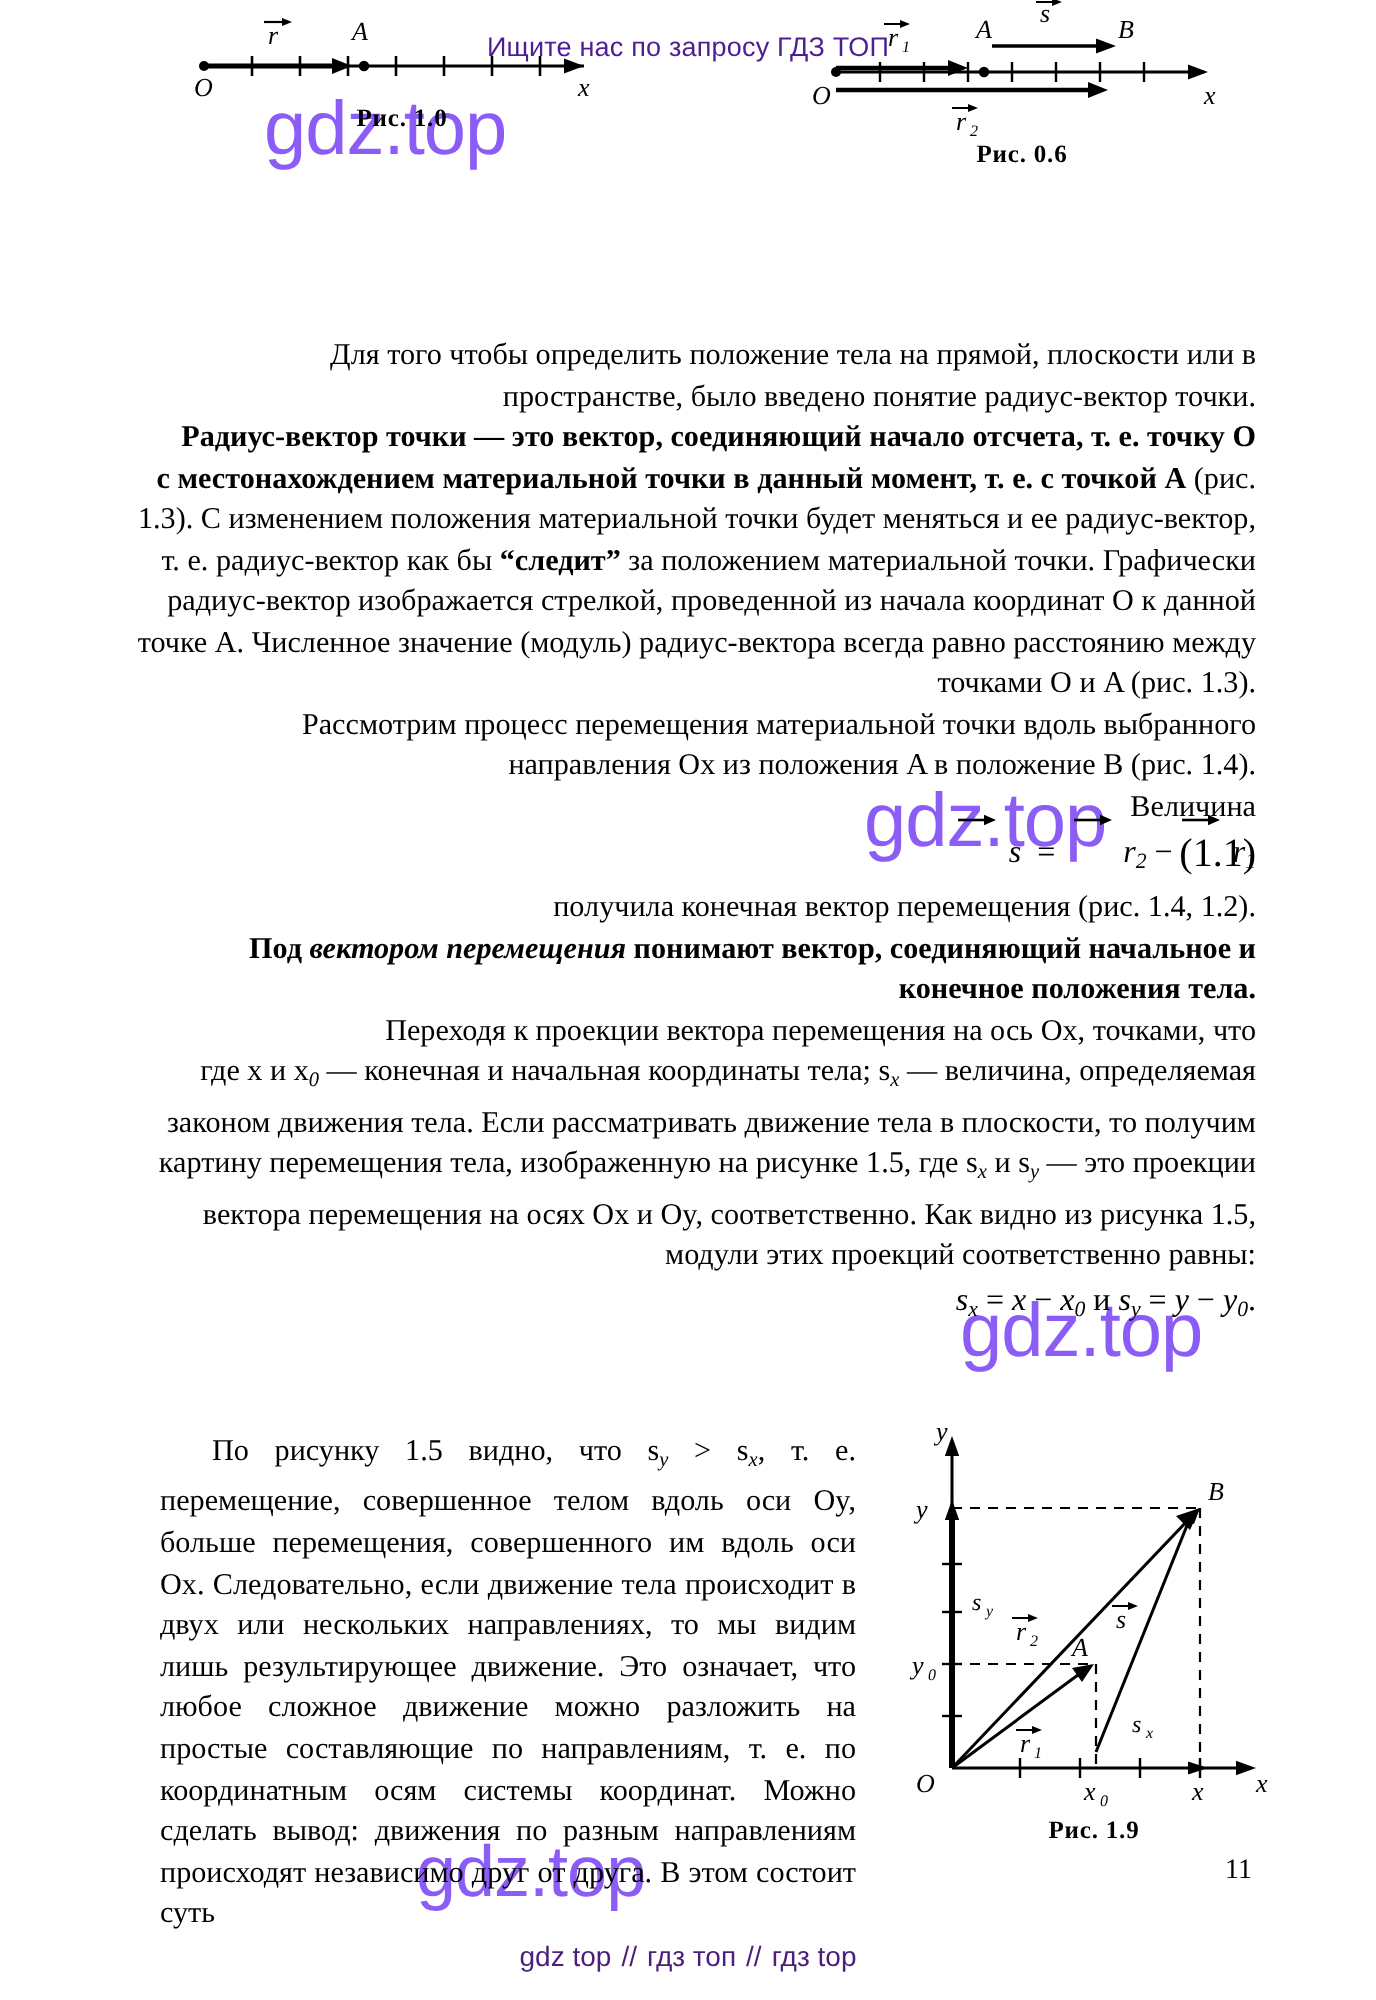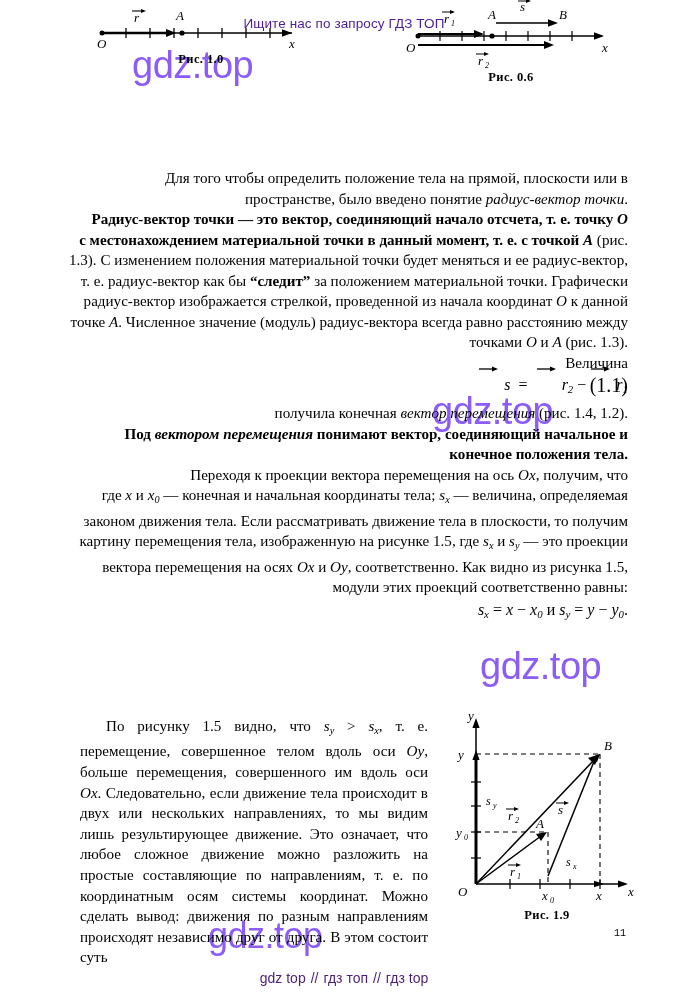--- a/index.html
+++ b/index.html
@@ -56,22 +56,22 @@
     color: #4b1f7a;
     white-space: nowrap;
   }
   .footer .sep { color: #4b1f7a; padding: 0 5px; }
 
   
   .page-number {
     position: absolute;
     right: 62px;
     top: 928px;
-    font-size: 10px;
-    font-family: Liberation Mono, monospace;
+    font-size: 14px;
+    font-family: Liberation Serif, serif;
   }
   .figcap {
     font-family: "Liberation Serif", serif;
     font-weight: bold;
     font-size: 12.5px;
     text-align: center;
     letter-spacing: 0.4px;
   }
   .fig13 { position: absolute; left: 86px;  top: 0; width: 230px; }
   .fig14 { position: absolute; left: 396px; top: -6px; width: 230px; }
@@ -83,21 +83,21 @@
     left: 64px;
     top: 168px;
     width: 564px;
     font-size: 15.1px;
     line-height: 20.55px;
     text-align: justify;
     font-family: "Liberation Serif", "DejaVu Serif", serif;
   }
   .body-text p { margin: 0; text-indent: 26px; text-align: right; }
   .body-text p.noind { text-indent: 0; }
-  .it  { font-style: italic; }
+  .it  { }
   .bd  { font-weight: bold; }
   .bdi { font-weight: bold; font-style: italic; }
 
   
   .formula {
     position: relative;
     text-indent: 0;
     text-align: center;
     font-style: italic;
     font-size: 16px;
@@ -295,20 +295,21 @@
   </svg>
   <div class="figcap" style="margin-top:2px;">Рис. 1.9</div>
 </div>
 
 <div class="body-text">
 
   <p><span>Для того чтобы определить положение тела на прямой, плоскости или в пространстве, было введено понятие </span><span class="it">радиус-вектор точки</span><span>.</span></p>
 
   <p class="bd"><span>Радиус-вектор точки — это вектор, соединяющий начало отсчета, т. е. точку </span><span class="it">O</span><span> с местонахождением материальной точки в данный момент, т. е. с точкой </span><span class="it">A</span><span style="font-weight:400"> (рис. 1.3). С изменением положения материальной точки будет меняться и ее радиус-вектор, т. е. радиус-вектор как бы </span><span>“следит”</span><span style="font-weight:400"> за положением материальной точки. Графически радиус-вектор изображается стрелкой, проведенной из начала координат </span><span style="font-weight:400" class="it">O</span><span style="font-weight:400"> к данной точке </span><span style="font-weight:400" class="it">A</span><span style="font-weight:400">. Численное значение (модуль) радиус-вектора всегда равно расстоянию между точками </span><span style="font-weight:400" class="it">O</span><span style="font-weight:400"> и </span><span style="font-weight:400" class="it">A</span><span style="font-weight:400"> (рис. 1.3).</span></p>
 
+  <p><span>Рассмотрим процесс перемещения материальной точки вдоль выбранного направления </span><span class="it">Ox</span><span> из положения </span><span class="it">A</span><span> в положение </span><span class="it">B</span><span> (рис. 1.4).</span></p>
 
   <p><span>Величина</span></p>
 
   <p class="formula">
     <span class="vecwrap">
       <svg class="arw" viewBox="0 0 20 8" preserveAspectRatio="none">
           <line x1="1" y1="5" x2="16" y2="5" stroke="#000" stroke-width="1.3"></line>
           <polygon points="20,5 14,2.4 14,7.6" fill="#000"></polygon>
         </svg>
       <span>s</span>
@@ -329,21 +330,21 @@
         </svg>
       <span>r</span><sub>1</sub>
     </span>
     <span class="eqno">(1.1)</span>
   </p>
 
   <p class="noind"><span>получила конечная </span><span class="it">вектор перемещения</span><span> (рис. 1.4, 1.2).</span></p>
 
   <p class="bd"><span>Под </span><span class="bdi">вектором перемещения</span><span> понимают вектор, соединяющий начальное и конечное положения тела.</span></p>
 
-  <p><span>Переходя к проекции вектора перемещения на ось </span><span class="it">Ox</span><span>, получим, что</span></p>
+  <p><span>Переходя к проекции вектора перемещения на ось </span><span class="it">Ox</span><span>, точками, что</span></p>
 
 
   <p class="noind"><span>где </span><span class="it">x</span><span> и </span><span class="it">x</span><sub>0</sub><span> — конечная и начальная координаты тела; </span><span class="it">s</span><sub>x</sub><span> — величина, определяемая законом движения тела. Если рассматривать движение тела в плоскости, то получим картину перемещения тела, изображенную на рисунке 1.5, где </span><span class="it">s</span><sub>x</sub><span> и </span><span class="it">s</span><sub>y</sub><span> — это проекции вектора перемещения на осях </span><span class="it">Ox</span><span> и </span><span class="it">Oy</span><span>, соответственно. Как видно из рисунка 1.5, модули этих проекций соответственно равны:</span></p>
 
   <p class="formula">
     <span>s</span><sub>x</sub>&nbsp;<span style="font-style:normal">=</span>&nbsp;<span>x</span>&nbsp;<span style="font-style:normal">−</span>&nbsp;<span>x</span><sub>0</sub>&nbsp;<span style="font-style:normal">и</span>&nbsp;<span>s</span><sub>y</sub>&nbsp;<span style="font-style:normal">=</span>&nbsp;<span>y</span>&nbsp;<span style="font-style:normal">−</span>&nbsp;<span>y</span><sub>0</sub><span style="font-style:normal">.</span>
   </p>
 </div>
 
 <div class="lower-text">

